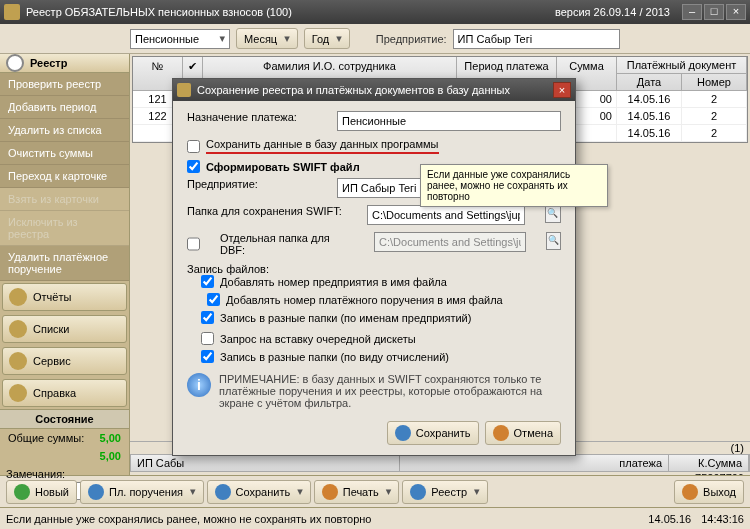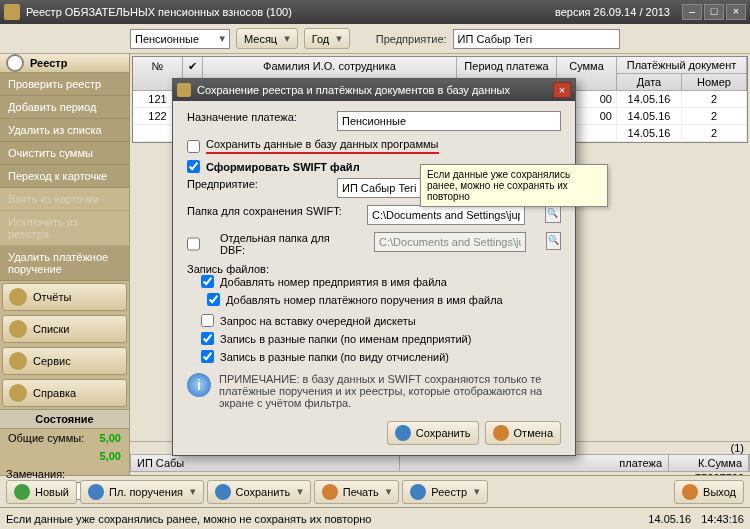--- a/index.html
+++ b/index.html
@@ -265,27 +265,27 @@
       </div>
     <div class="section">Запись файлов:</div>
     <div class="chk" style="margin-left:14px">
         <input type="checkbox" checked="" style="">
         <span>Добавлять номер предприятия в имя файла</span>
       </div>
     <div class="chk" style="margin-left:20px">
         <input type="checkbox" checked="" style="">
         <span>Добавлять номер платёжного поручения в имя файла</span>
       </div>
+    <div class="chk" style="margin-left:14px">
+        <input type="checkbox" checked="" style="">
+        <span>Запись в разные папки (по именам предприятий)</span>
+      </div>
     <div class="chk" style="margin-left:14px;margin-top:8px">
         <input type="checkbox" style="">
         <span>Запрос на вставку очередной дискеты</span>
-      </div>
-    <div class="chk" style="margin-left:14px">
-        <input type="checkbox" checked="" style="">
-        <span>Запись в разные папки (по именам предприятий)</span>
       </div>
     <div class="chk" style="margin-left:14px">
         <input type="checkbox" checked="" style="">
         <span>Запись в разные папки (по виду отчислений)</span>
       </div>
     <div class="note">
         <div class="ic">i</div>
         <span>ПРИМЕЧАНИЕ: в базу данных и SWIFT сохраняются только те платёжные поручения и их реестры, которые отображаются на экране с учётом фильтра.</span>
       </div>
     <div class="dbtns">

